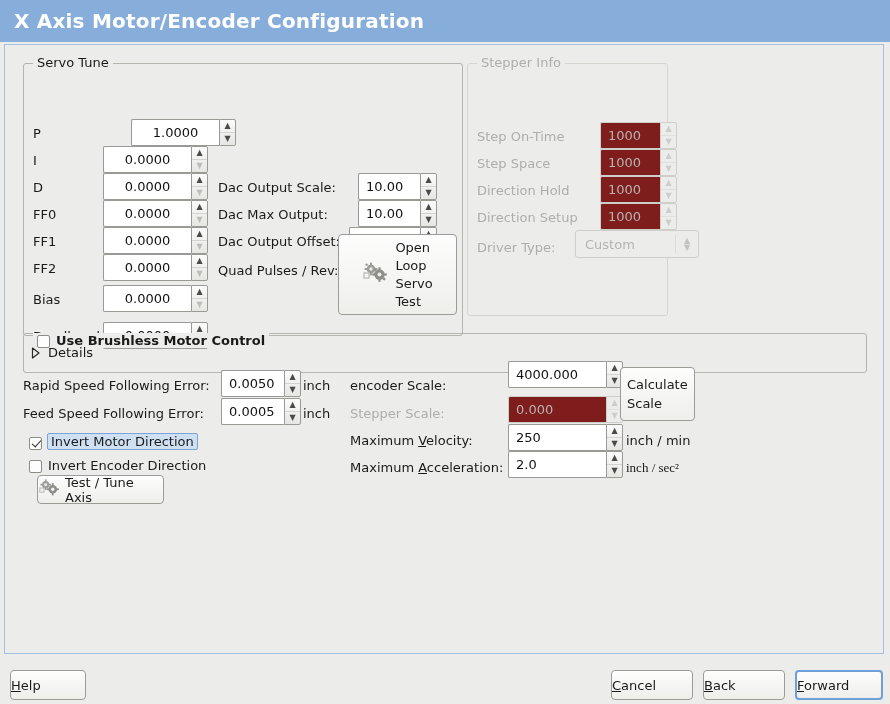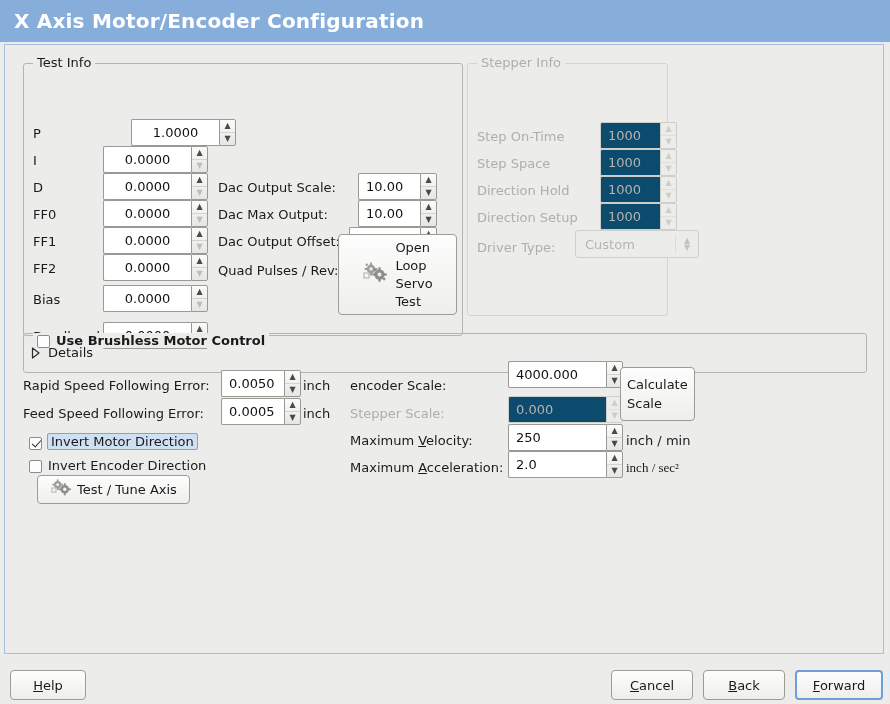--- a/index.html
+++ b/index.html
@@ -113,21 +113,21 @@
     justify-content: center;
     font-size: 8px;
     color: #4a4a48;
     line-height: 1;
   }
   .spin .btns .ar.dim { color: #bdbdba; }
   .spin .btns .ar:first-child { border-bottom: 1px solid #d3d3cf; }
 
   
   .spin.disabled .fld {
-    background: #0c4a6e;
+    background: #7f1d1d;
     border-color: #cfcfca;
     color: #b4b4b0;
   }
   .spin.disabled .btns {
     border-color: #cfcfca;
     background: #ececeb;
   }
   .spin.disabled .btns .ar { color: #cdcdc9; }
   .spin.disabled .btns .ar:first-child { border-bottom-color: #e0e0dc; }
 
@@ -168,21 +168,20 @@
   .btn {
     position: absolute;
     box-sizing: border-box;
     border: 1px solid #9c9c97;
     border-radius: 4px;
     background: linear-gradient(#fdfdfd, #eeeeeb);
     font-size: 13px;
     color: #1a1a1a;
     display: flex;
     align-items: center;
-    justify-content: center;
     cursor: default;
   }
   .btn.focus {
     border: 2px solid #6f9fd8;
     border-radius: 4px;
   }
   .btn .ulbl { white-space: nowrap; }
   u { text-decoration: underline; }
 
   
@@ -263,21 +262,21 @@
 </head>
 <body>
 
 <div class="titlebar">
   <span class="titlebar-text">X Axis Motor/Encoder Configuration</span>
 </div>
 
 <div class="content">
 
   <div class="groupbox" style="left:18px; top:18px; width:440px; height:273px;">
-    <span class="gb-title">Test Info</span>
+    <span class="gb-title">Servo Tune</span>
   </div>
 
   <span class="lbl" style="left:28px; top:82px;">P</span>
   <span class="lbl" style="left:28px; top:109px;">I</span>
   <span class="lbl" style="left:28px; top:136px;">D</span>
   <span class="lbl" style="left:28px; top:163px;">FF0</span>
   <span class="lbl" style="left:28px; top:190px;">FF1</span>
   <span class="lbl" style="left:28px; top:217px;">FF2</span>
   <span class="lbl" style="left:28px; top:248px;">Bias</span>
   <span class="lbl" style="left:28px; top:285px;">Deadband</span>
@@ -488,21 +487,21 @@
 
   <div class="cbx" style="left:24px; top:413px;">
     <span class="box"></span>
     <span class="ctxt">Invert Encoder Direction</span>
   </div>
   <div class="cbx" style="left:24px; top:388px;">
     <span class="box checked"></span>
     <span class="ctxt focusring">Invert Motor Direction</span>
   </div>
 
-  <div class="btn btn-iconstack" style="left:32px; top:430px; width:153px; height:29px; gap:5px;">
+  <div class="btn btn-iconstack" style="left:32px; top:430px; width:127px; height:29px; gap:5px;">
     <span class="gears">
       <svg width="22" height="20" viewBox="0 0 26 24">
         <g fill="#9d9d99">
           <circle cx="9" cy="8" r="4.4"></circle>
           <rect x="8" y="1.6" width="2" height="2.6"></rect>
           <rect x="8" y="11.8" width="2" height="2.6"></rect>
           <rect x="2.6" y="7" width="2.6" height="2"></rect>
           <rect x="12.8" y="7" width="2.6" height="2"></rect>
         </g>
         <circle cx="9" cy="8" r="1.7" fill="#f4f4f2"></circle>

